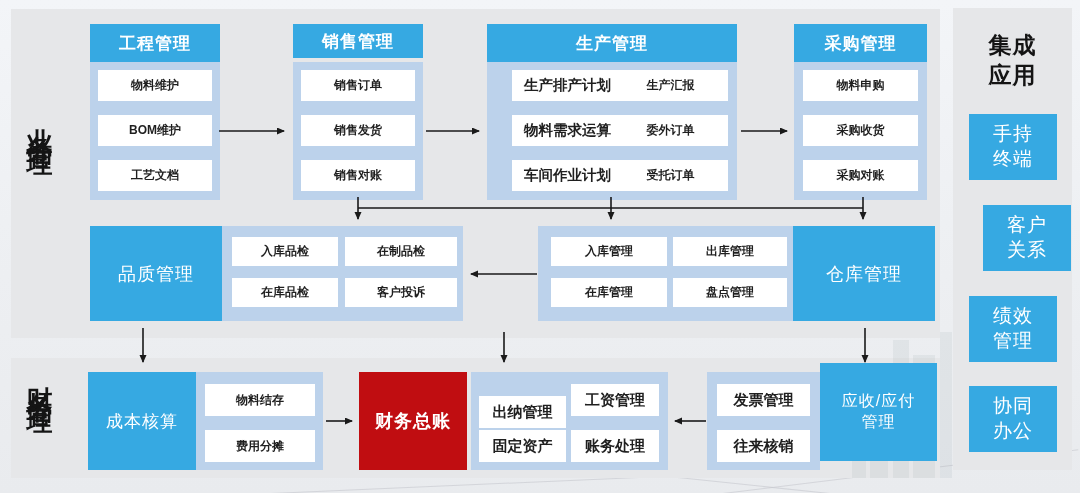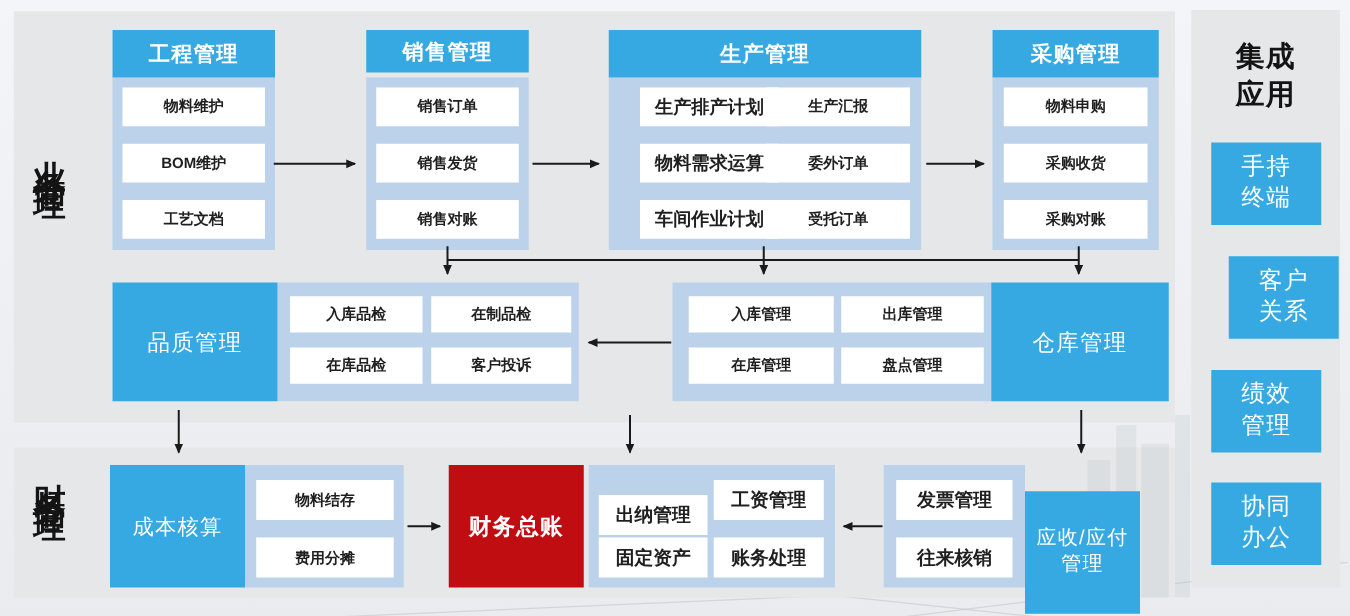--- a/index.html
+++ b/index.html
@@ -122,21 +122,21 @@
   <div class="lb" style="left:471px;top:372px;width:197px;height:98px;"></div>
   <div class="item" style="left:479px;top:396px;width:87px;height:32px;font-size:15px;">出纳管理</div>
   <div class="item" style="left:571px;top:384px;width:88px;height:32px;font-size:15px;">工资管理</div>
   <div class="item" style="left:479px;top:430px;width:87px;height:32px;font-size:15px;">固定资产</div>
   <div class="item" style="left:571px;top:430px;width:88px;height:32px;font-size:15px;">账务处理</div>
 
   <div class="lb" style="left:707px;top:372px;width:113px;height:98px;"></div>
   <div class="item" style="left:717px;top:384px;width:93px;height:32px;font-size:15px;">发票管理</div>
   <div class="item" style="left:717px;top:430px;width:93px;height:32px;font-size:15px;">往来核销</div>
 
-  <div class="bluebox pre" style="left:820px;top:393px;width:92px;height:98px;font-size:16px;">应收/应付
+  <div class="bluebox pre" style="left:820px;top:363px;width:117px;height:98px;font-size:16px;">应收/应付
 管理</div>
 
   <div class="rp-title pre" style="left:953px;top:31px;width:119px;">集成
 应用</div>
   <div class="rp-box pre" style="left:969px;top:114px;width:88px;height:66px;">手持
 终端</div>
   <div class="rp-box pre" style="left:969px;top:205px;width:88px;height:66px;margin-left:14px;">客户
 关系</div>
   <div class="rp-box pre" style="left:969px;top:296px;width:88px;height:66px;">绩效
 管理</div>

